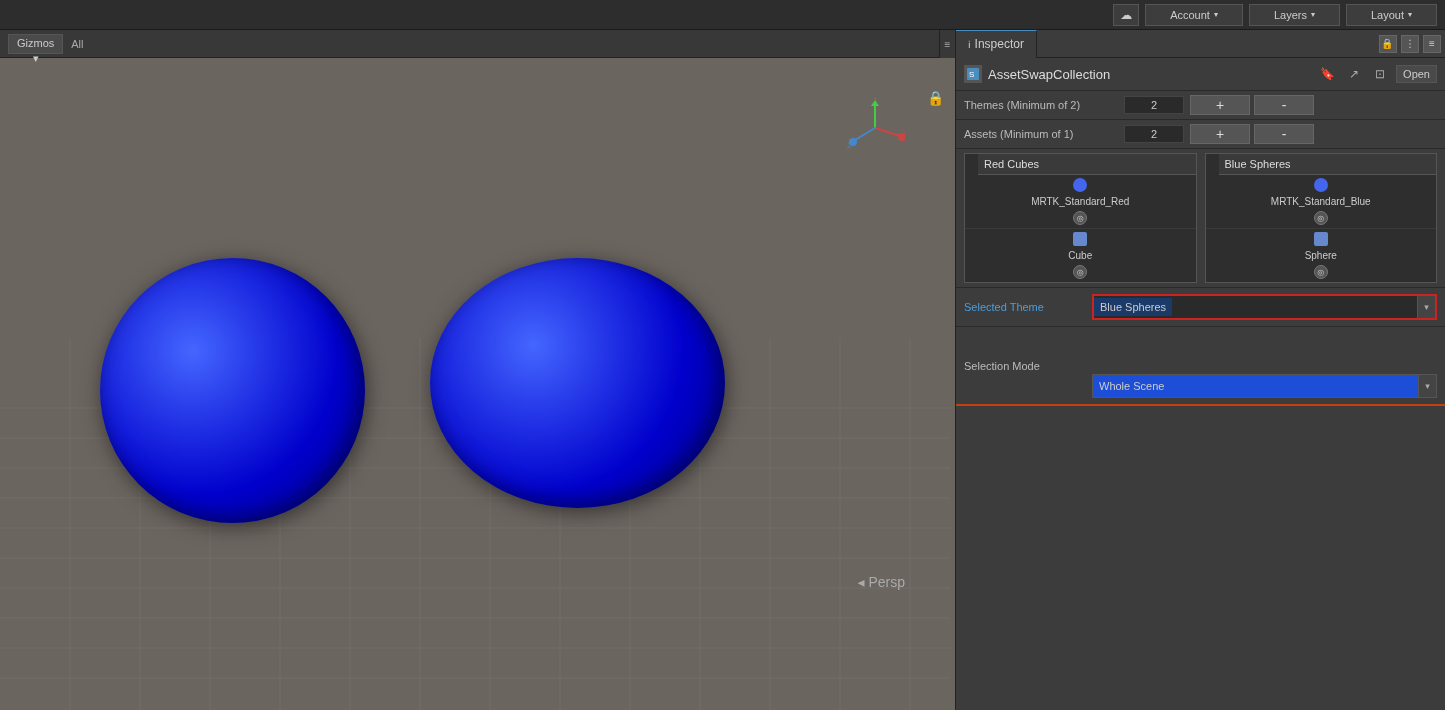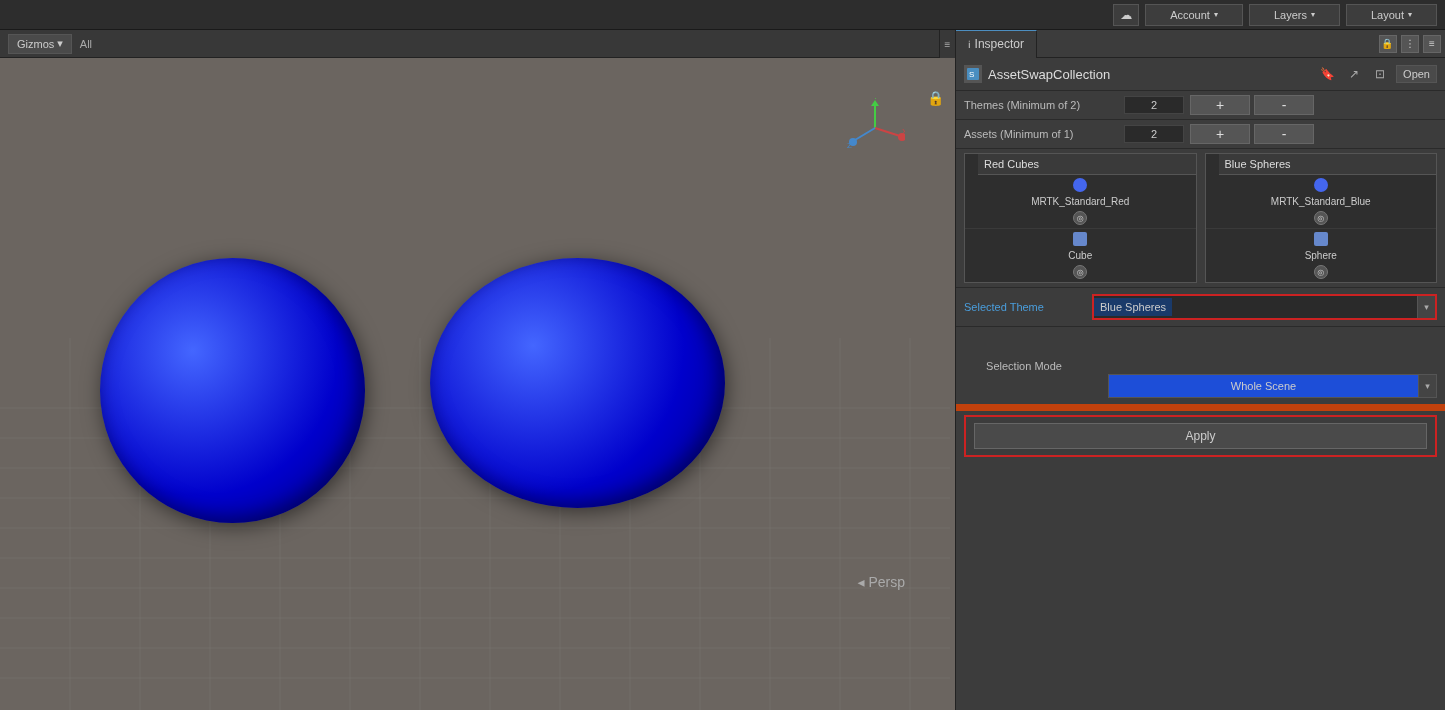--- a/index.html
+++ b/index.html
@@ -84,20 +84,21 @@
       background: #4a4a4a;
       border: 1px solid #555;
       color: #ccc;
       padding: 2px 8px;
       font-size: 11px;
       cursor: pointer;
       height: 20px;
       display: flex;
       align-items: center;
       gap: 3px;
+      flex-direction: column;
     }
     #scene-collapse-btn {
       position: absolute;
       right: 0;
       top: 0;
       height: 28px;
       width: 16px;
       background: #383838;
       border-left: 1px solid #222;
       display: flex;
@@ -417,23 +418,22 @@
       cursor: pointer;
       color: #aaa;
       font-size: 9px;
     }
 
     
     .selection-mode-row {
       display: flex;
       align-items: center;
       padding: 6px 8px;
-      border-bottom: 7px solid #c2410c;
-      gap: 24px;
-      text-align: center;
+      border-bottom: 2px solid #c2410c;
+      gap: 8px;
     }
     .selection-mode-label {
       width: 120px;
       color: #bbb;
       font-size: 11px;
       flex-shrink: 0;
     }
     .selection-mode-dropdown {
       flex: 1;
       display: flex;
@@ -672,20 +672,17 @@
       </div>
 
       <div class="selection-mode-row">
         <div class="selection-mode-label">Selection Mode</div>
         <div class="selection-mode-dropdown">
           <div class="selection-dropdown-value">Whole Scene</div>
           <div class="dropdown-arrow-btn">▾</div>
         </div>
       </div>
 
-      <div class="apply-btn-row">
-        <button class="apply-btn">Apply</button>
-      </div>
 
     </div>
   </div>
 
 </div>
 
 </body></html>

